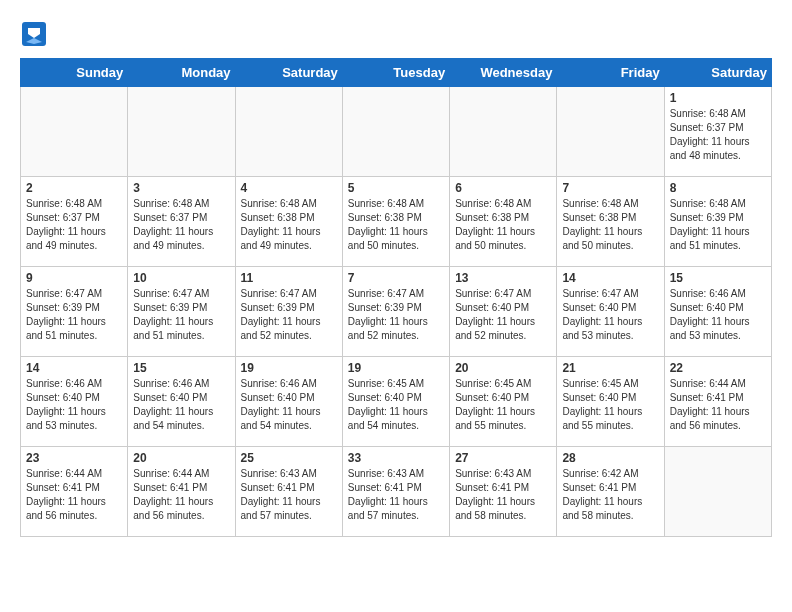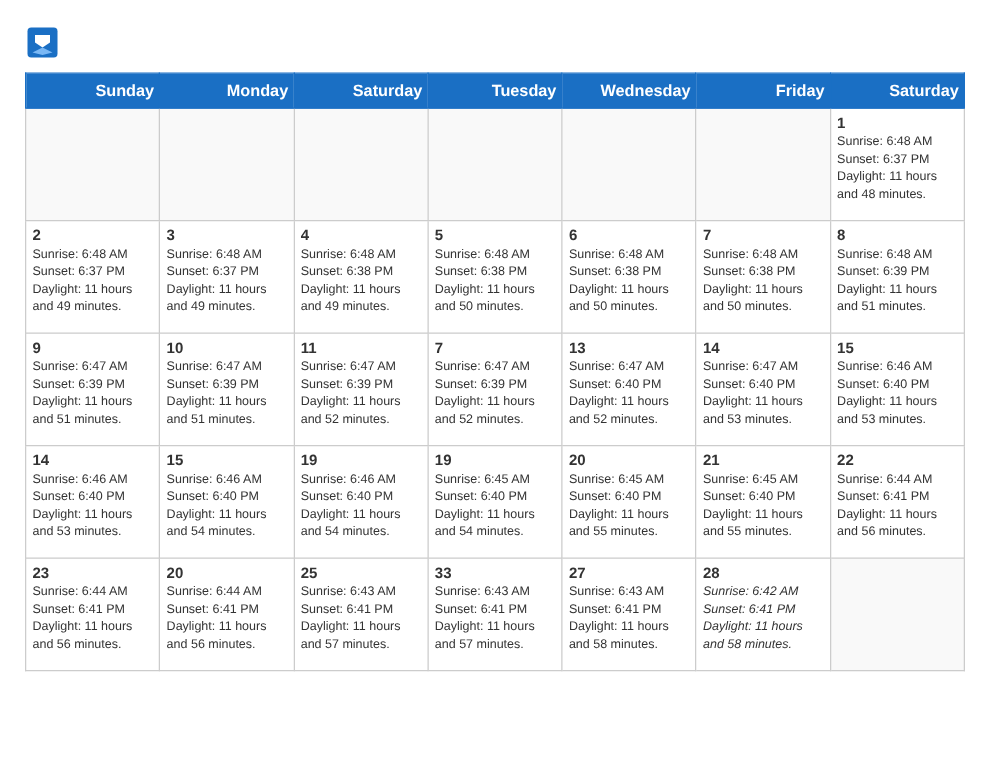--- a/index.html
+++ b/index.html
@@ -297,20 +297,20 @@
 Daylight: 11 hours and 57 minutes.</div>
         </td>
         <td>
           <div class="day-number">27</div>
           <div class="day-info" style="white-space: pre-line;">Sunrise: 6:43 AM
 Sunset: 6:41 PM
 Daylight: 11 hours and 58 minutes.</div>
         </td>
         <td>
           <div class="day-number">28</div>
-          <div class="day-info" style="white-space: pre-line; font-style: italic;">Sunrise: 6:42 AM
+          <div class="day-info" style="white-space: pre-line;">Sunrise: 6:42 AM
 Sunset: 6:41 PM
 Daylight: 11 hours and 58 minutes.</div>
         </td>
         <td class="empty"></td>
       </tr>
     </tbody>
 </table>
 
 </body></html>

